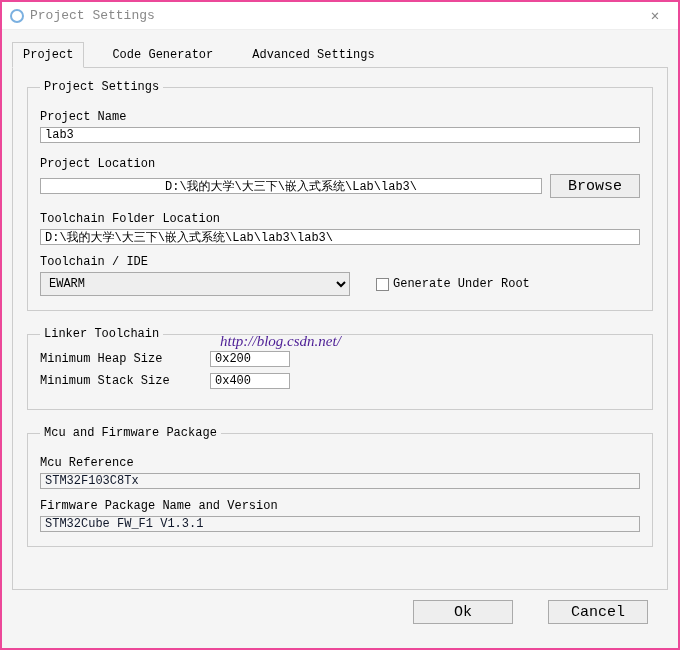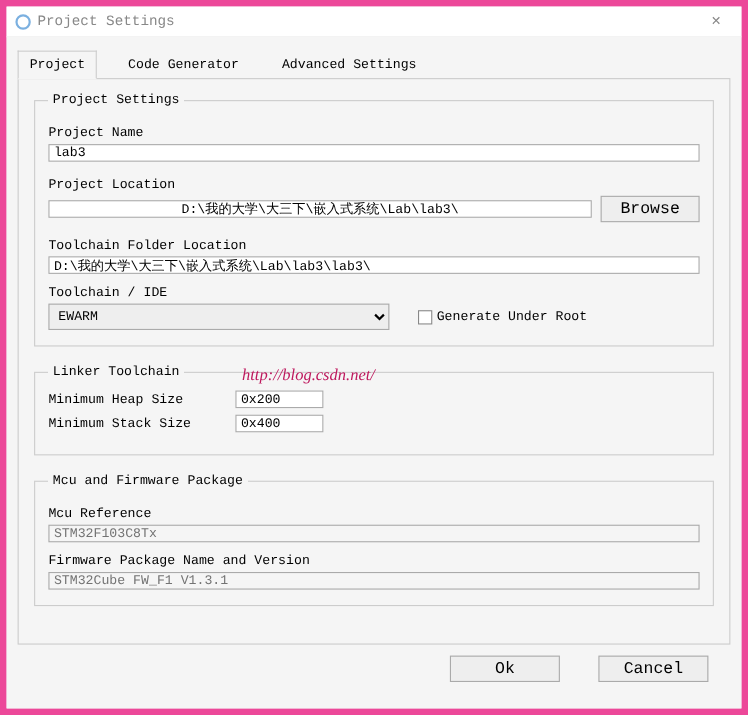--- a/index.html
+++ b/index.html
@@ -1,43 +1,43 @@
 <!DOCTYPE html>
 <html><head>
 <meta charset="utf-8">
 <style>
 * { box-sizing: border-box; margin: 0; padding: 0; }
 body { font-family: "SimSun", "Courier New", monospace; font-size: 12px; background: #fff; width: 680px; height: 650px; overflow: hidden; }
-.window { width: 680px; height: 650px; border: 6px solid #ec4899; background: #f5f5f5; display: flex; flex-direction: column; }
+.window { width: 680px; height: 650px; border: 2px solid #ec4899; background: #f5f5f5; display: flex; flex-direction: column; }
 .titlebar { height: 28px; background: #fff; border-bottom: 1px solid #eee; display: flex; align-items: center; padding: 0 8px; }
 .titlebar .icon { width: 14px; height: 14px; border-radius: 50%; border: 2px solid #7bb0e0; margin-right: 6px; }
 .titlebar .title { flex: 1; color: #888; font-size: 13px; }
 .titlebar .close { width: 30px; text-align: center; color: #888; font-size: 14px; cursor: pointer; }
 .content { flex: 1; padding: 12px 10px 8px 10px; background: #f5f5f5; display: flex; flex-direction: column; }
 .tabs { display: flex; margin-bottom: -1px; gap: 17px; }
 .tab { padding: 5px 10px; border: 1px solid transparent; border-bottom: none; background: transparent; cursor: pointer; font-family: inherit; font-size: 12px; }
 .tab.active { border-color: #ccc; background: #f5f5f5; border-bottom: 1px solid #f5f5f5; position: relative; z-index: 2; }
 .tabpanel { flex: 1; border: 1px solid #ccc; padding: 12px 14px; background: #f5f5f5; overflow: auto; }
 fieldset { border: 1px solid #ccc; padding: 10px 12px 14px 12px; margin-bottom: 16px; }
 legend { padding: 0 4px; font-size: 12px; }
 .label { margin: 6px 0 3px 0; }
 input[type=text], .readonly { width: 100%; height: 16px; border: 1px solid #aaa; padding: 2px 4px; font-family: inherit; font-size: 12px; background: #fff; }
-.readonly { background: #f5f5f5; display: flex; align-items: center; color: #737373; }
+.readonly { background: #f5f5f5; display: flex; align-items: center; color: #0f172a; }
 .row { display: flex; gap: 8px; align-items: center; }
 .row input[type=text] { flex: 1; text-align: center; }
 .btn { height: 24px; padding: 0 14px; border: 1px solid #aaa; background: #eee; font-family: inherit; font-size: 15px; cursor: pointer; min-width: 90px; }
 select { height: 24px; border: 1px solid #aaa; font-family: inherit; font-size: 12px; background: #eee; padding: 0 4px; }
 .linker-row { display: flex; align-items: center; margin-bottom: 6px; }
 .linker-row .lbl { width: 170px; }
 .linker-row input { width: 80px; }
 .cb { display: inline-flex; align-items: center; gap: 4px; margin-left: 18px; }
 .cb-box { width: 13px; height: 13px; border: 1px solid #888; background: #fff; }
 .footer { display: flex; justify-content: flex-end; gap: 35px; padding: 10px 20px 16px 0; }
 .footer .btn { min-width: 100px; }
-.watermark { position: absolute; top: 333px; left: 220px; color: #be185d; font-size: 15px; font-style: italic; font-family: Georgia, serif; pointer-events: none; }
+.watermark { position: absolute; top: 333px; left: 220px; color: #4c1d95; font-size: 15px; font-style: italic; font-family: Georgia, serif; pointer-events: none; }
 </style>
 </head>
 <body>
 
 <div class="window">
   <div class="titlebar">
     <span class="icon"></span>
     <span class="title">Project Settings</span>
     <span class="close">✕</span>
   </div>

